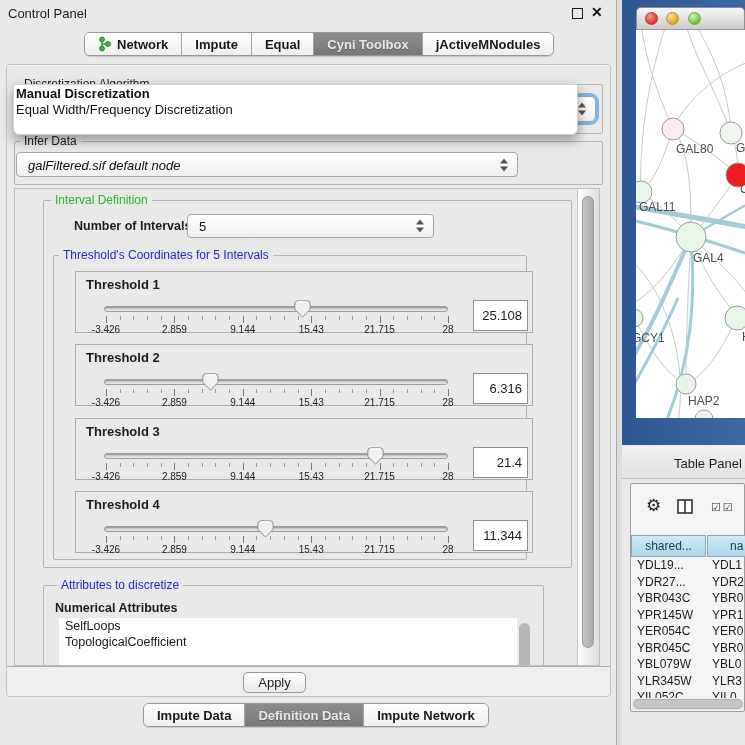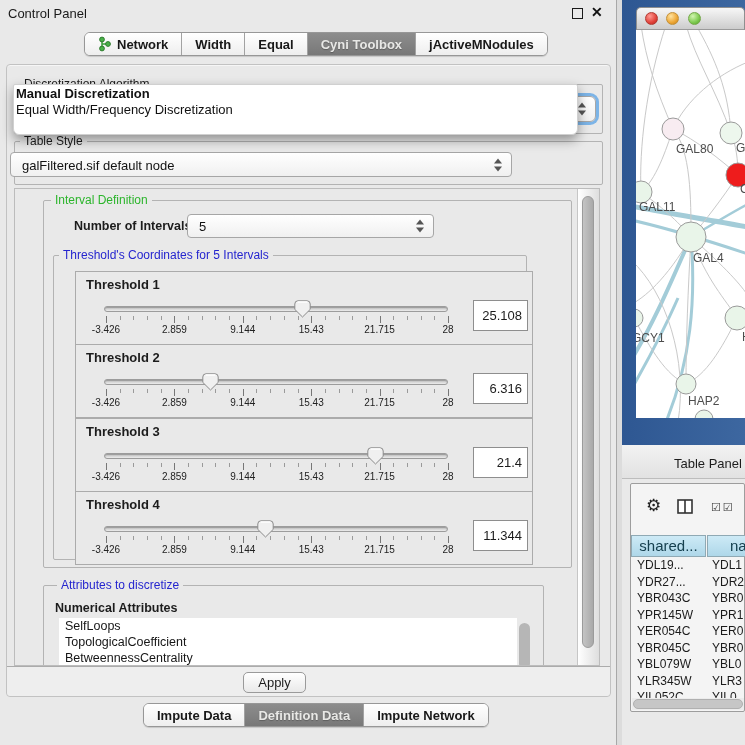--- a/index.html
+++ b/index.html
@@ -56,21 +56,21 @@
   #algo-popup .ph { text-align:center; font-size:13px; color:#b3b3b3; padding-top:2px; height:16px; }
   #algo-popup .opt { font-size:13px; color:#111; padding:1px 2px; height:16px; }
   #algo-popup .opt.first { font-weight:bold; }
 
   
   #viewport { left:14px; top:188px; width:586px; height:478px; border:1px solid #bcbcbc; overflow:hidden; background:#e9e9e9; }
   #vscroll-track { left:577px; top:189px; width:22px; height:476px; background:linear-gradient(to right,#ffffff,#dedede); border-left:1px solid #c6c6c6; }
   #vscroll-thumb { left:582px; top:196px; width:12px; height:452px; border-radius:7px; background:linear-gradient(to right,#c4c4c4,#a9a9a9); border:1px solid #9b9b9b; }
 
   
-  .th-panel { position:absolute; left:60px; width:458px; height:74px; border:1px solid #ababab; background:#e9e9e9; }
+  .th-panel { position:absolute; left:60px; width:458px; height:62px; border:1px solid #ababab; background:#e9e9e9; }
   .th-label { position:absolute; left:10px; top:5px; font-size:13px; font-weight:bold; }
   .th-track { position:absolute; left:28px; top:34px; width:344px; height:6px; border-radius:3px;
     background:linear-gradient(#bdbdbd,#ececec); border:1px solid #9c9c9c; box-shadow:inset 0 1px 1px rgba(0,0,0,.2); }
   .th-thumb { position:absolute; top:28px; }
   .tick { position:absolute; width:1px; background:#777; }
   .tick.minor { background:#9a9a9a; }
   .tick-label { position:absolute; top:52px; transform:translateX(-50%); font-size:10px; color:#222; white-space:nowrap; }
   .th-value { position:absolute; left:397px; top:28px; width:55px; height:31px; background:#fff; border:1px solid #8e8e8e;
     font-size:13px; text-align:right; line-height:29px; padding-right:5px; }
 
@@ -95,21 +95,21 @@
   #tl-green { left:688px; background:radial-gradient(circle at 35% 30%, #d2f5b0, #7cc94e 60%, #57a02c); border:1px solid #74a848;}
   #net-canvas { left:636px; top:30px; width:109px; height:388px; background:#ffffff; overflow:hidden; }
 
   
   #tp-header { left:622px; top:445px; width:123px; height:34px; background:linear-gradient(#f2f2f2,#e2e2e2); border-bottom:1px solid #bdbdbd; }
   #tp-title { left:634px; top:456px; font-size:13px; color:#1d1d1d; }
   #tp-panel { left:630px; top:483px; width:115px; height:229px; background:#f4f4f4; border:1px solid #9d9d9d; border-radius:2px; }
   #tp-gear { left:646px; top:497px; font-size:17px; color:#222; line-height:1; }
   #tp-checks { left:711px; top:501px; font-size:11px; color:#333; letter-spacing:2px; }
   .th-cell { position:absolute; top:535px; height:22px; background:linear-gradient(#cdeaf6,#aed7e9);
-    border:1px solid #8fa9b4; font-size:15px; text-align:center; line-height:20px; color:#16404f; overflow:hidden; }
+    border:1px solid #8fa9b4; font-size:12px; text-align:center; line-height:20px; color:#16404f; overflow:hidden; }
   .t-row-cell { position:absolute; font-size:12px; color:#1b1b1b; white-space:nowrap; }
   #hscroll { left:632px; top:698px; width:112px; height:12px; background:#ececec; }
   #hscroll-thumb { left:633px; top:699px; width:110px; height:10px; border-radius:5px; background:#c6c6c6; border:1px solid #b0b0b0; }
 
   .label-green { color:#2cb52c; }
   .label-blue  { color:#2525cf; }
   .b { font-weight:bold; }
 </style>
 </head>
 <body>
@@ -127,21 +127,21 @@
         <svg width="14" height="16">
           <line x1="4" y1="4" x2="4" y2="12" stroke="#3a9e3a" stroke-width="1.5"></line>
           <line x1="4" y1="8" x2="10" y2="8" stroke="#3a9e3a" stroke-width="1.5"></line>
           <circle cx="4" cy="3.5" r="2.4" fill="#49b049" stroke="#2f7d2f"></circle>
           <circle cx="10" cy="8" r="2.4" fill="#49b049" stroke="#2f7d2f"></circle>
           <circle cx="4" cy="12.5" r="2.4" fill="#49b049" stroke="#2f7d2f"></circle>
         </svg>
         <span>Network</span>
       </div>
       <div class="seg">
-        <span>Width</span>
+        <span>Impute</span>
       </div>
       <div class="seg">
         <span>Equal</span>
       </div>
       <div class="seg selected">
         <span>Cyni Toolbox</span>
       </div>
       <div class="seg">
         <span>jActiveMNodules</span>
       </div>
@@ -154,22 +154,22 @@
   <div class="abs combo" id="algo-combo">
       <span class="spinner"></span>
     </div>
 
   <div class="abs" id="algo-popup">
     <div class="opt first">Manual Discretization</div>
     <div class="opt">Equal Width/Frequency Discretization</div>
   </div>
 
   <div class="abs group-box" style="left:14px; top:141px; width:589px; height:44px;"></div>
-  <span class="abs group-title" style="left:20px; top:134px;">Table Style</span>
-  <div class="abs combo" style="left:10px; top:152px; width:502px; height:25px;">
+  <span class="abs group-title" style="left:20px; top:134px;">Infer Data</span>
+  <div class="abs combo" style="left:16px; top:152px; width:502px; height:25px;font-style:italic;">
     <span class="val">galFiltered.sif default node</span>
     <span class="spinner"></span>
   </div>
 
   <div class="abs" id="viewport">
 
     <div class="abs group-box" style="left:28px; top:11px; width:529px; height:368px;"></div>
     <span class="abs group-title label-green" style="left:36px; top:4px;">Interval Definition</span>
 
     <span class="abs b" style="left:59px; top:30px; font-size:12.5px;">Number of Intervals</span>
@@ -347,21 +347,20 @@
           <div class="th-value">11.344</div>
         </div>
       </div>
 
     <div class="abs group-box" style="left:28px; top:396px; width:501px; height:85px;"></div>
     <span class="abs group-title label-blue" style="left:42px; top:389px;">Attributes to discretize</span>
     <span class="abs b" style="left:40px; top:412px; font-size:12.5px;">Numerical Attributes</span>
     <div class="abs" id="attr-list" style="left:44px; top:429px;">
         <div class="attr-item">SelfLoops</div>
         <div class="attr-item">TopologicalCoefficient</div>
-        <div class="attr-item">BetweennessCentrality</div>
       </div>
     <div class="abs" id="attr-scroll" style="left:504px; top:434px;"></div>
   </div>
 
   <div class="abs" id="vscroll-track"></div>
   <div class="abs" id="vscroll-thumb"></div>
 
   <div class="abs" id="apply-band"></div>
   <div class="abs" id="apply-btn">Apply</div>
 

